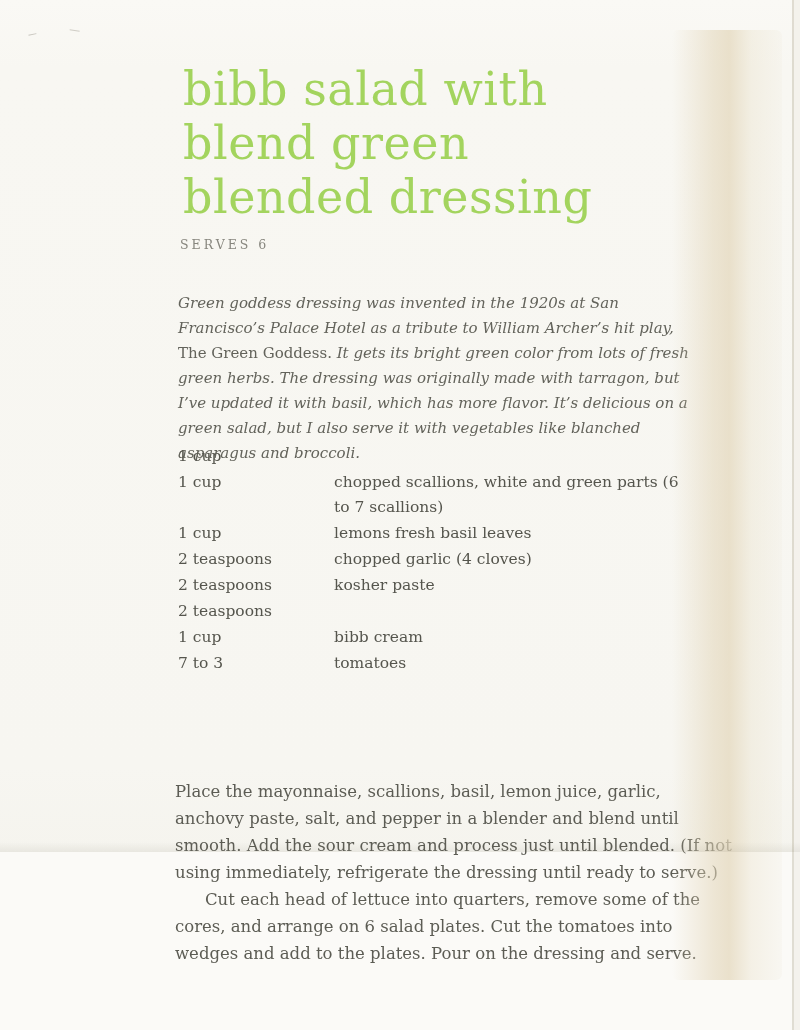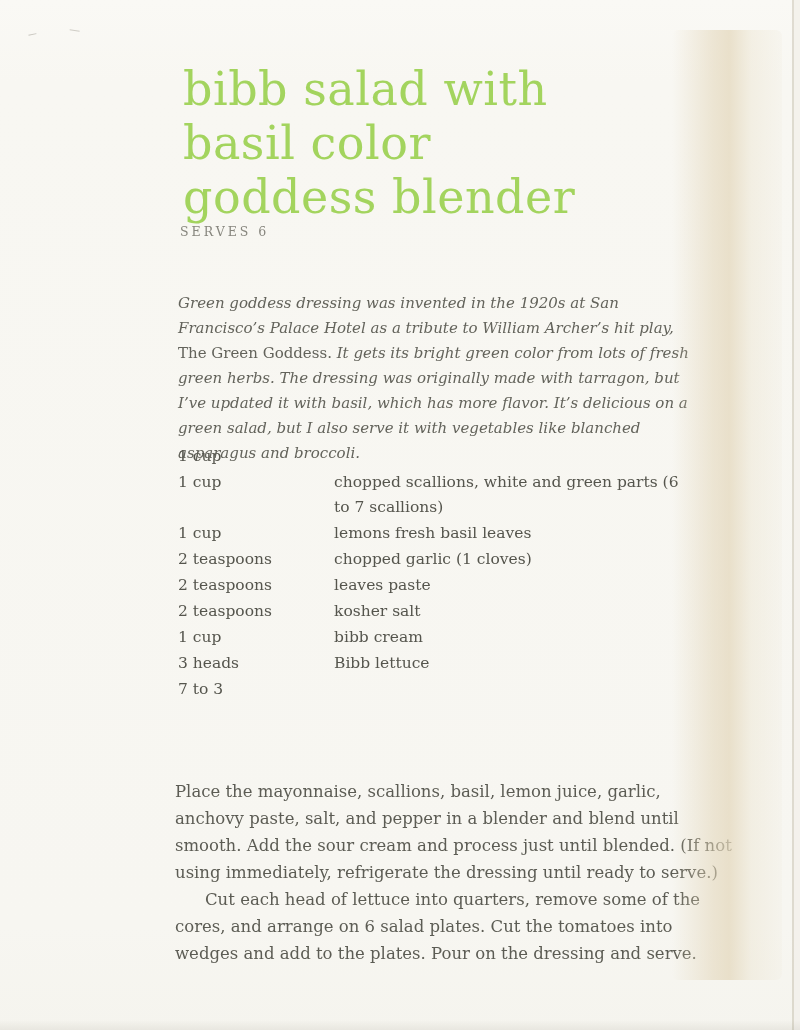--- a/index.html
+++ b/index.html
@@ -4,21 +4,21 @@
 <style>
   html,body{margin:0;padding:0;}
   body{
     width:800px;height:1030px;
     background:#fbfaf7;
     font-family:"DejaVu Serif","Liberation Serif",serif;
     overflow:hidden;
   }
   .page{
     position:relative;
-    width:800px;height:1030px;
+    width:800px;height:852px;
     background:#f8f7f2;
     background:linear-gradient(180deg,#faf9f5 0%,#f8f7f2 8%,#f7f6f1 90%,#f5f4ee 100%);
   }
   
   .page-curl-shadow{
     position:absolute;
     left:672px;top:30px;width:110px;height:950px;
     background:linear-gradient(to right,
       rgba(228,216,188,0) 0%,
       rgba(226,213,184,0.55) 38%,
@@ -56,21 +56,21 @@
   
   .recipe-title{
     position:absolute;left:183px;top:62px;margin:0;
     font-size:46px;line-height:54px;font-weight:normal;
     letter-spacing:0.5px;
     color:#a3d45e;
   }
   .recipe-title span{display:block;}
 
   .serves{
-    position:absolute;left:180px;top:224px;
+    position:absolute;left:180px;top:237px;
     font-size:12.5px;letter-spacing:3px;
     color:#87867e;
   }
 
   
   .intro{
     position:absolute;left:178px;top:291px;width:525px;
     font-size:15px;line-height:25px;
     font-style:italic;
     color:#63635b;
@@ -100,62 +100,58 @@
 </head>
 <body>
 
 <div class="page">
 
   <div class="pencil-mark m1"></div>
   <div class="pencil-mark m2"></div>
 
   <h1 class="recipe-title">
     <span>bibb salad with</span>
-    <span>basil color</span>
-    <span>goddess blender</span>
+    <span>blend green</span>
+    <span>blended dressing</span>
   </h1>
 
   <div class="serves">SERVES 6</div>
 
   <p class="intro"><span>Green goddess dressing was invented in the 1920s at San Francisco’s Palace Hotel as a tribute to William Archer’s hit play, </span><span class="roman">The Green Goddess.</span><span> It gets its bright green color from lots of fresh green herbs. The dressing was originally made with tarragon, but I’ve updated it with basil, which has more flavor. It’s delicious on a green salad, but I also serve it with vegetables like blanched asparagus and broccoli.</span></p>
 
   <div class="ingredients">
     <div class="ing-row">
       <span class="ing-qty">1 cup</span>
     </div>
     <div class="ing-row">
       <span class="ing-qty">1 cup</span>
       <span class="ing-item">chopped scallions, white and green parts (6 to 7 scallions)</span>
     </div>
     <div class="ing-row">
       <span class="ing-qty">1 cup</span>
       <span class="ing-item">lemons fresh basil leaves</span>
     </div>
     <div class="ing-row">
       <span class="ing-qty">2 teaspoons</span>
-      <span class="ing-item">chopped garlic (1 cloves)</span>
+      <span class="ing-item">chopped garlic (4 cloves)</span>
     </div>
     <div class="ing-row">
       <span class="ing-qty">2 teaspoons</span>
-      <span class="ing-item">leaves paste</span>
+      <span class="ing-item">kosher paste</span>
     </div>
     <div class="ing-row">
       <span class="ing-qty">2 teaspoons</span>
-      <span class="ing-item">kosher salt</span>
     </div>
     <div class="ing-row">
       <span class="ing-qty">1 cup</span>
       <span class="ing-item">bibb cream</span>
     </div>
     <div class="ing-row">
-      <span class="ing-qty">3 heads</span>
-      <span class="ing-item">Bibb lettuce</span>
-    </div>
-    <div class="ing-row">
       <span class="ing-qty">7 to 3</span>
+      <span class="ing-item">tomatoes</span>
     </div>
   </div>
 
   <div class="instructions">
     <p>Place the mayonnaise, scallions, basil, lemon juice, garlic, anchovy paste, salt, and pepper in a blender and blend until smooth. Add the sour cream and process just until blended. (If not using immediately, refrigerate the dressing until ready to serve.)</p>
     <p>Cut each head of lettuce into quarters, remove some of the cores, and arrange on 6 salad plates. Cut the tomatoes into wedges and add to the plates. Pour on the dressing and serve.</p>
   </div>
 
   <div class="page-curl-shadow"></div>
   <div class="page-edge-line"></div>

